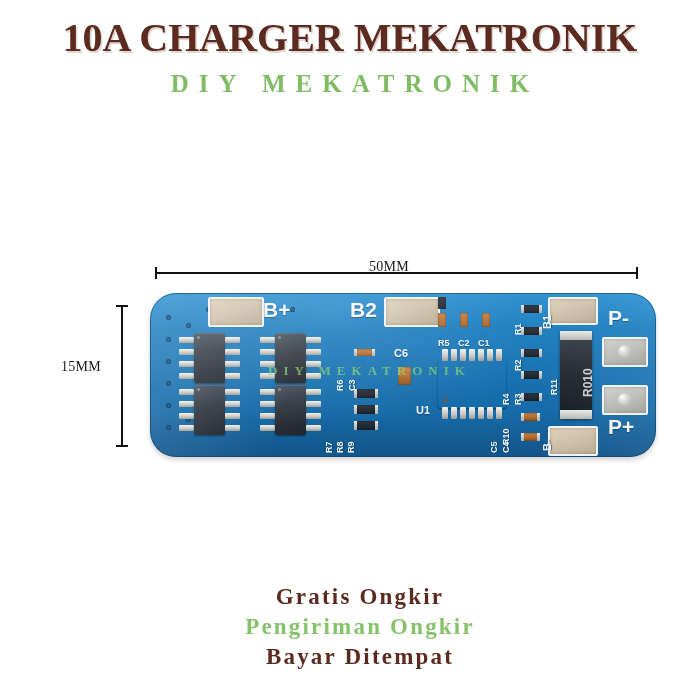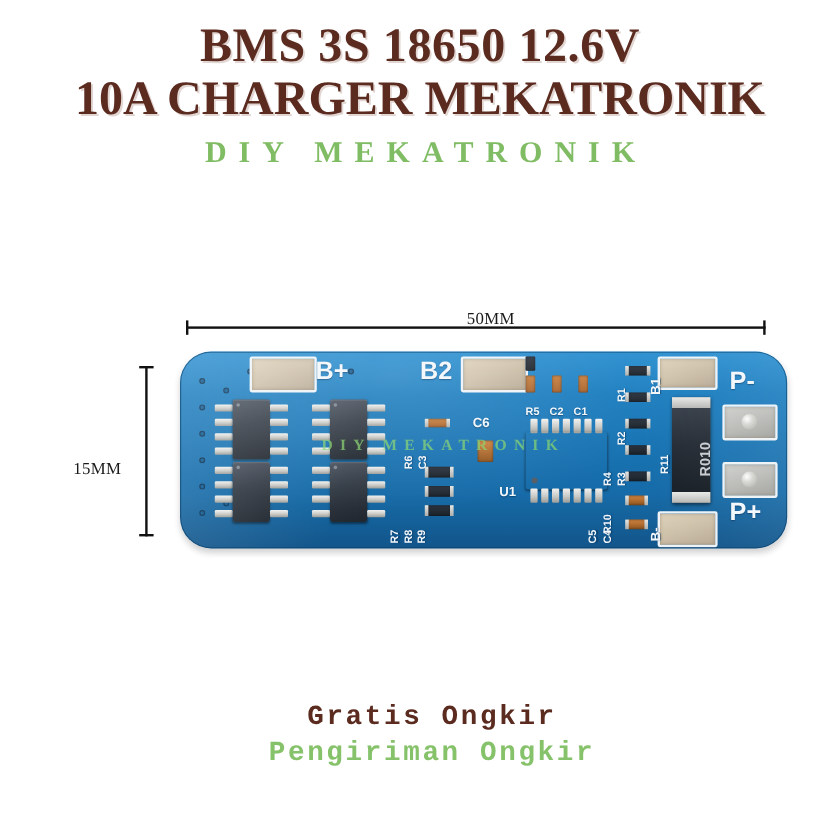--- a/index.html
+++ b/index.html
@@ -55,22 +55,22 @@
 
   
   .dim-label {
     position: absolute;
     font-family: "Liberation Serif", "DejaVu Serif", serif;
     font-size: 14px;
     color: #1a1a1a;
     letter-spacing: 0.3px;
     white-space: nowrap;
   }
-  .dim-h-label { left: 369px; top: 259px; margin-left: 20px; }
-  .dim-v-label { left: 61px;  top: 384px; }
+  .dim-h-label { left: 369px; top: 259px; }
+  .dim-v-label { left: 61px;  top: 359px; }
 
   .dim-line-h {
     position: absolute;
     left: 155px;
     top: 272px;
     width: 483px;
     height: 2px;
     background: #111;
   }
   .dim-line-h::before,
@@ -262,38 +262,37 @@
 
   
   .footer {
     position: absolute;
     left: 0;
     top: 582px;
     width: 700px;
     text-align: center;
   }
   .foot-line {
-    font-family: Liberation Mono, monospace;
+    font-family: Liberation Serif, serif;
     font-weight: bold;
     font-size: 23px;
     line-height: 30px;
     letter-spacing: 2.2px;
     white-space: nowrap;
     padding-left: 20px;
   }
   .foot-line.brown { color: #5b2b20; }
   .foot-line.green { color: #86c26a; }
 </style>
 </head>
 <body>
 
 <div class="canvas">
 
   <div class="title-block">
-    <div class="title-line l1">BMS 3S 18650 12.6V</div>
     <div class="title-line l2">10A CHARGER MEKATRONIK</div>
     <div class="subtitle">DIY MEKATRONIK</div>
   </div>
 
   <div class="dim-label dim-h-label">50MM</div>
   <div class="dim-line-h"></div>
 
   <div class="dim-label dim-v-label">15MM</div>
   <div class="dim-line-v"></div>
 
@@ -474,15 +473,16 @@
       <div class="board-watermark">DIY MEKATRONIK</div>
 
       <div class="pcb-sheen"></div>
       <div class="pcb-edge"></div>
     </div>
   </div>
 
   <div class="footer">
     <div class="foot-line brown">Gratis Ongkir</div>
     <div class="foot-line green">Pengiriman Ongkir</div>
+    <div class="foot-line brown">Bayar Ditempat</div>
   </div>
 
 </div>
 
 </body></html>

